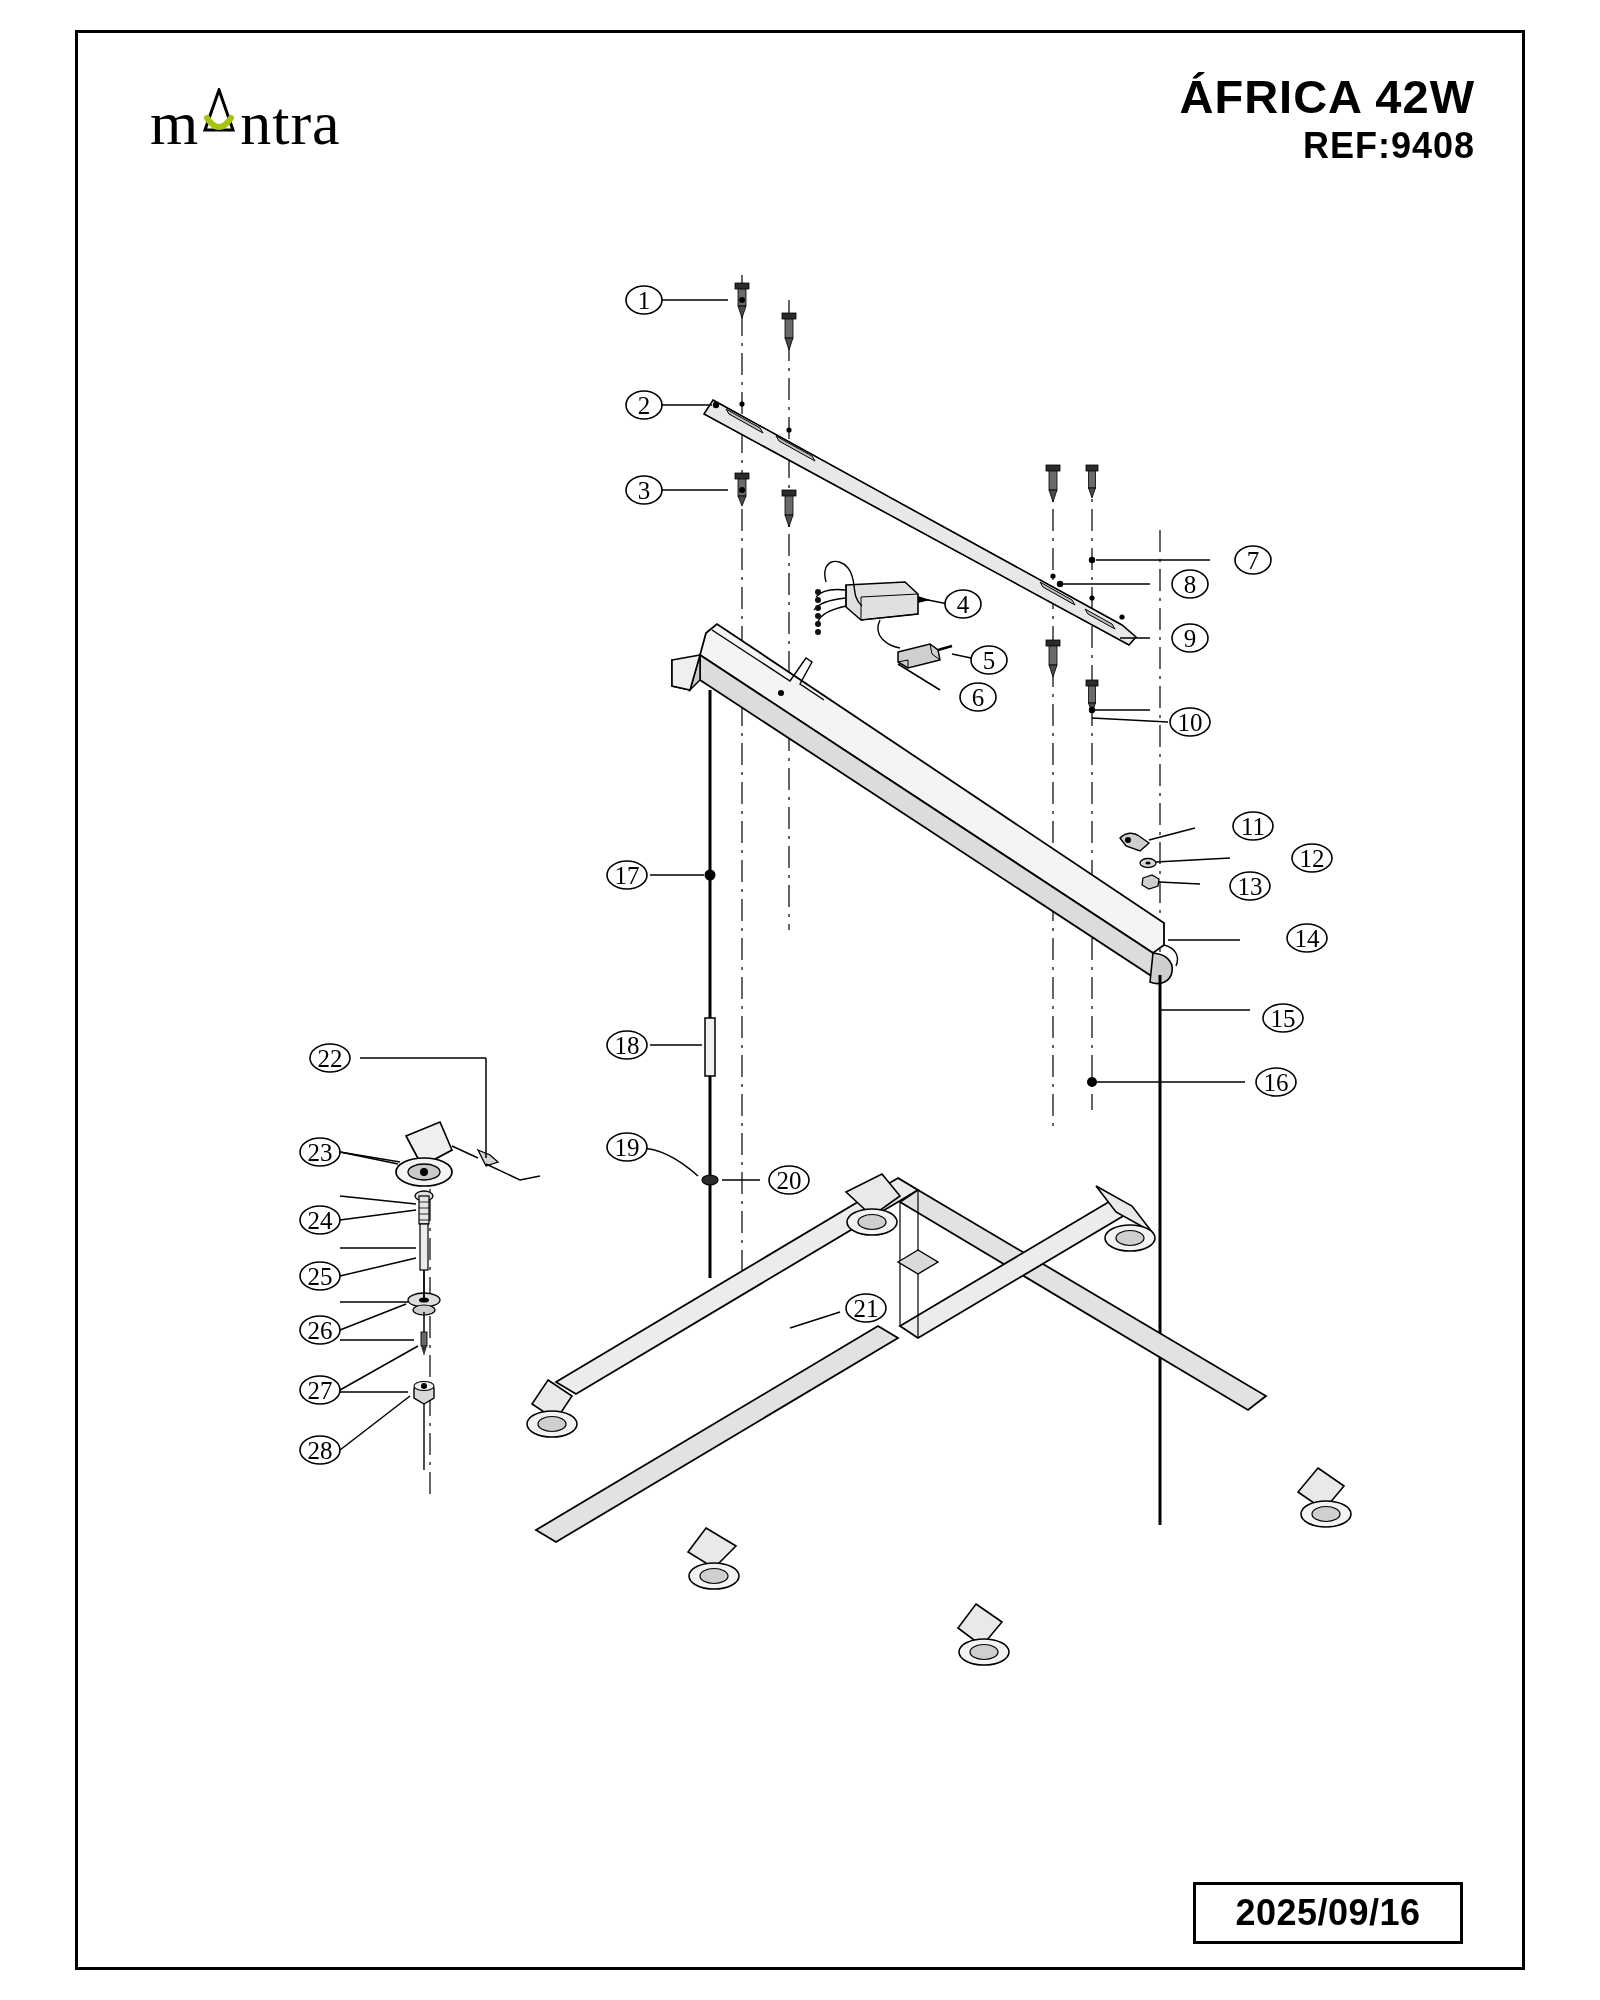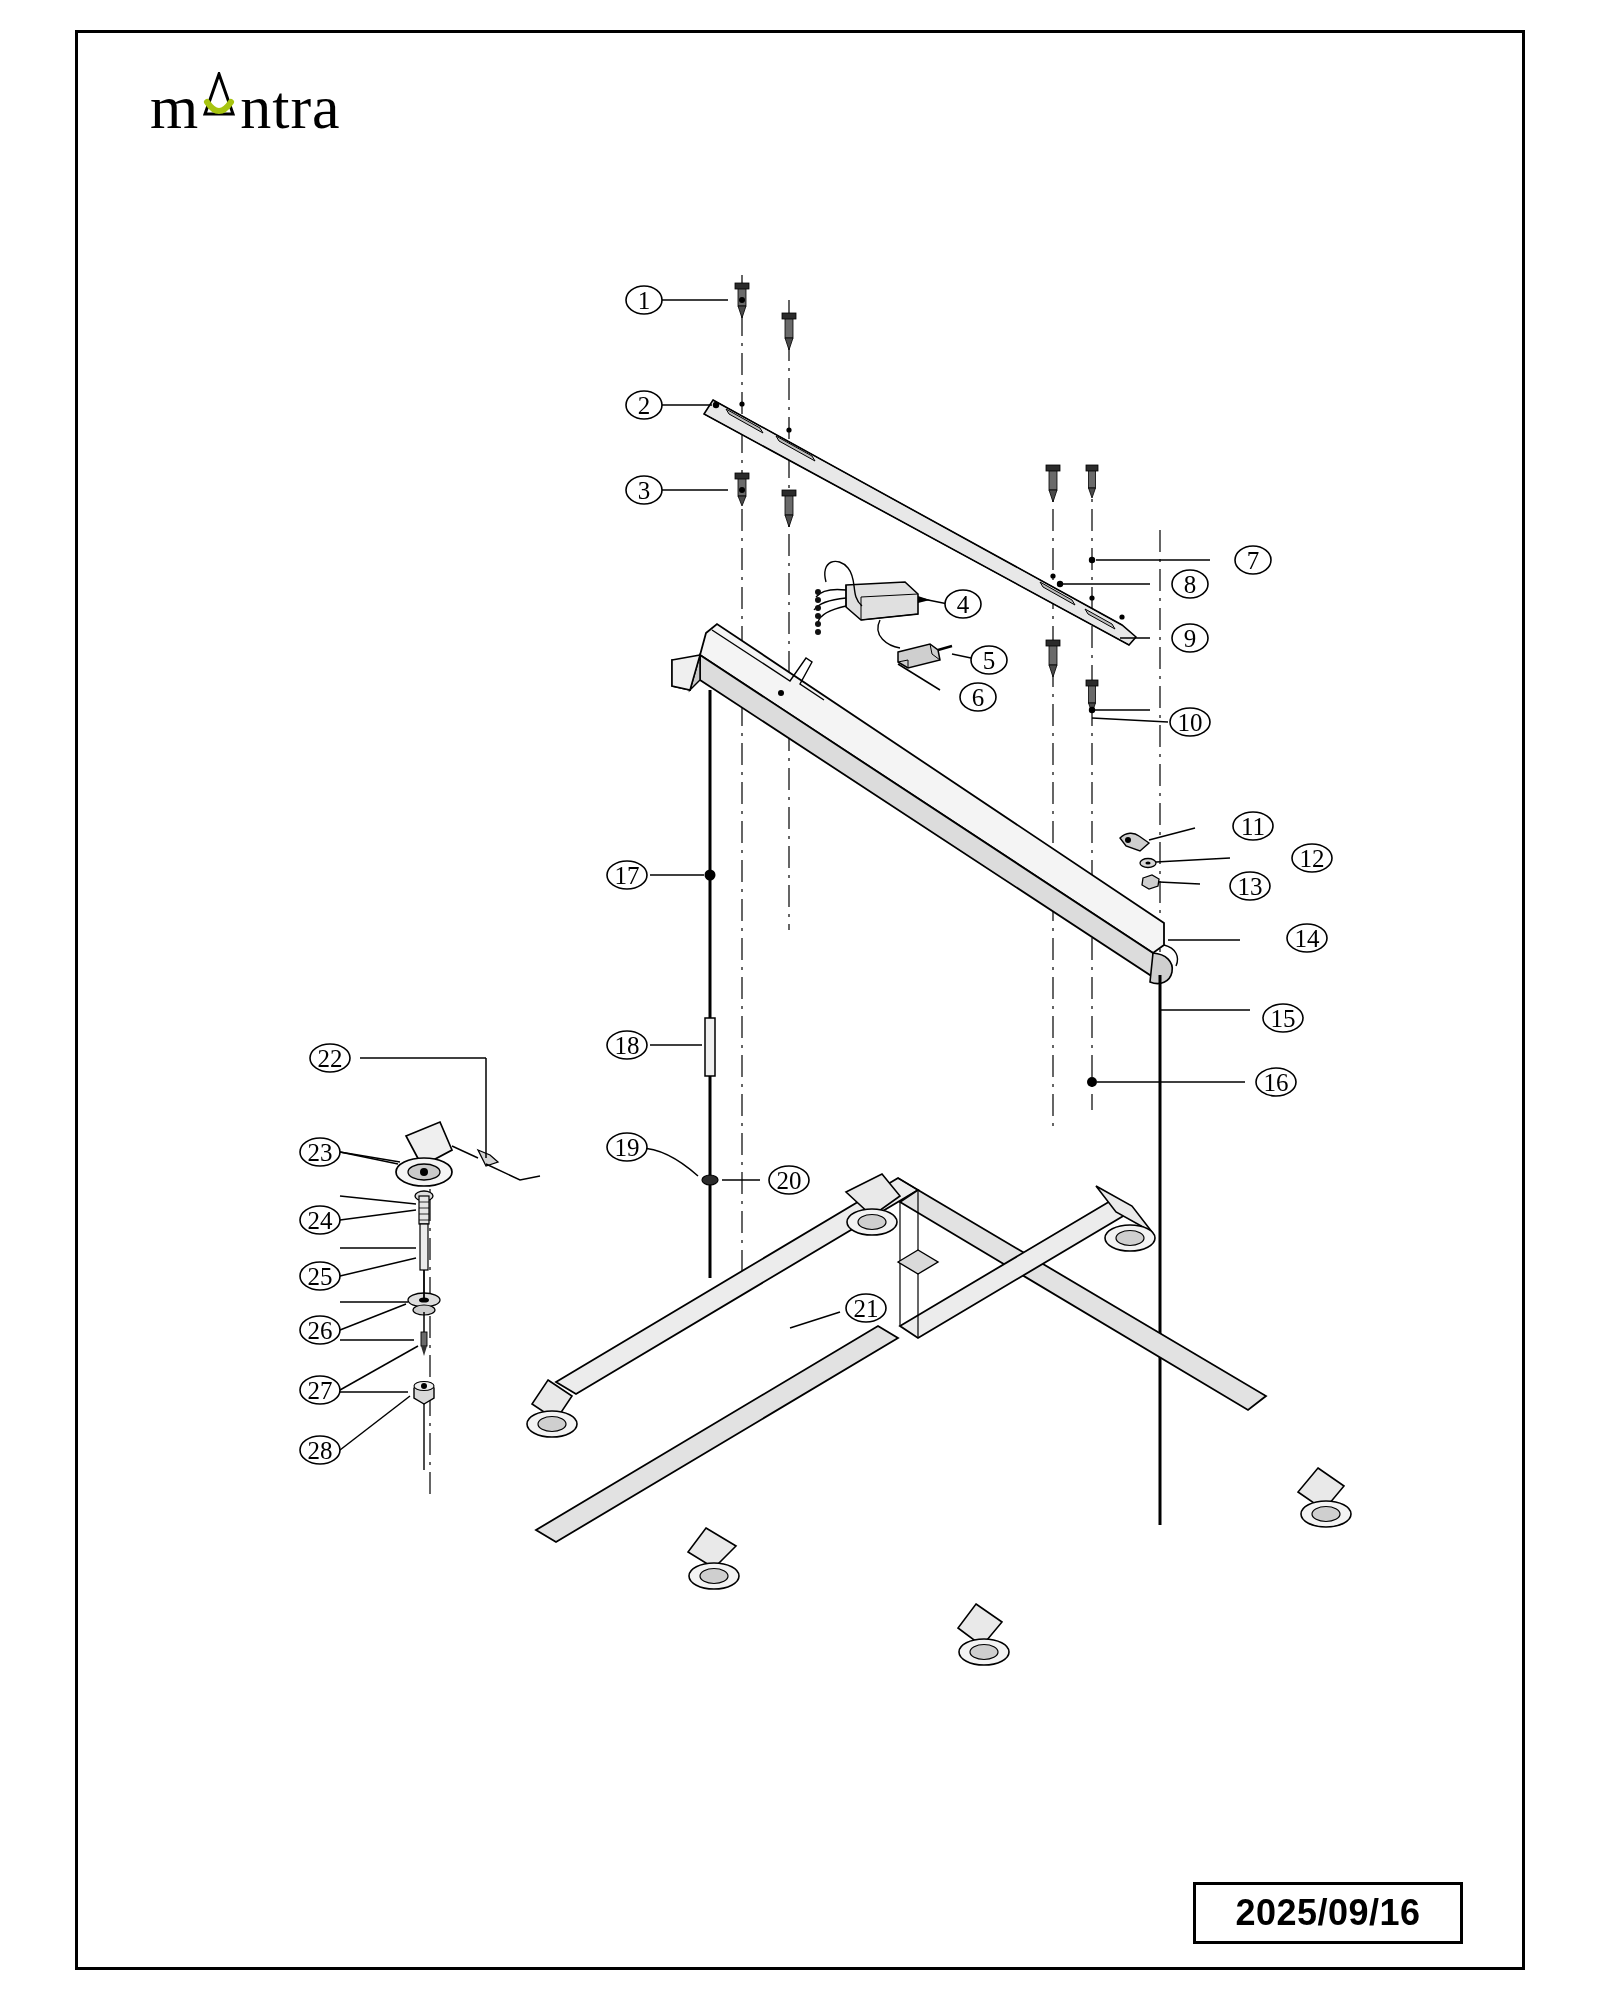--- a/index.html
+++ b/index.html
@@ -25,21 +25,21 @@
     top: 30px;
     width: 1450px;
     height: 1940px;
     border: 3px solid #000;
     box-sizing: border-box;
   }
   
   .logo {
     position: absolute;
     left: 150px;
-    top: 72px;
+    top: 88px;
     font-family: "Liberation Serif", serif;
     font-size: 62px;
     letter-spacing: 1px;
     color: #000;
     white-space: nowrap;
   }
   .logo .lm { letter-spacing: 0px; }
   .logo-mark {
     position: relative;
     display: inline-block;
@@ -106,20 +106,24 @@
 
   <div class="logo">
     <span class="lm">m</span><span class="logo-mark">
       <svg width="42" height="58" viewBox="0 0 42 58">
         <path d="M21 2 L7 42 L35 42 Z" fill="none" stroke="#000" stroke-width="3"></path>
         <path d="M9 30 Q21 48 33 30" fill="none" stroke="#a7c410" stroke-width="6" stroke-linecap="round"></path>
       </svg>
     </span><span>ntra</span>
   </div>
 
+  <div class="title-block">
+    <div class="title-main">ÁFRICA 42W</div>
+    <div class="title-ref">REF:9408</div>
+  </div>
 
   <div class="date-box">
     <span>2025/09/16</span>
   </div>
 
   <svg id="drawing" width="1600" height="2000" viewBox="0 0 1600 2000">
     <defs>
       <g id="screwA">
         <rect x="-3" y="0" width="6" height="16" fill="#555"></rect>
         <path d="M-3 16 L0 26 L3 16 Z" fill="#333"></path>

